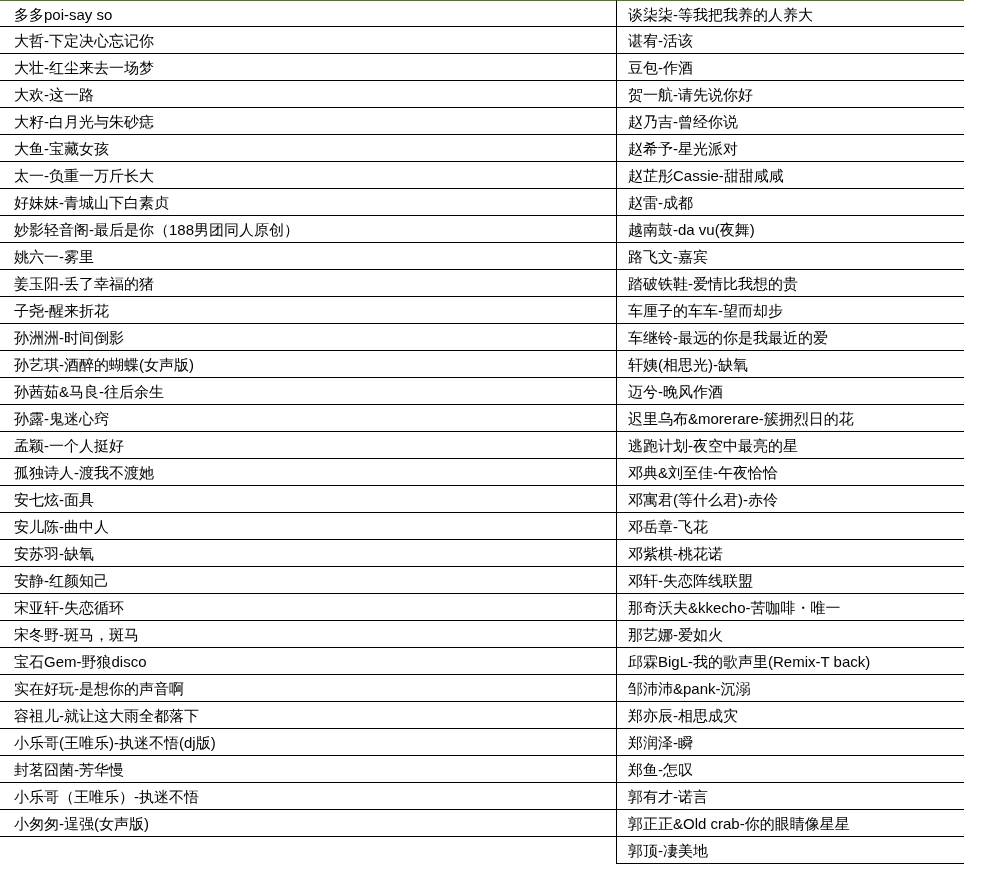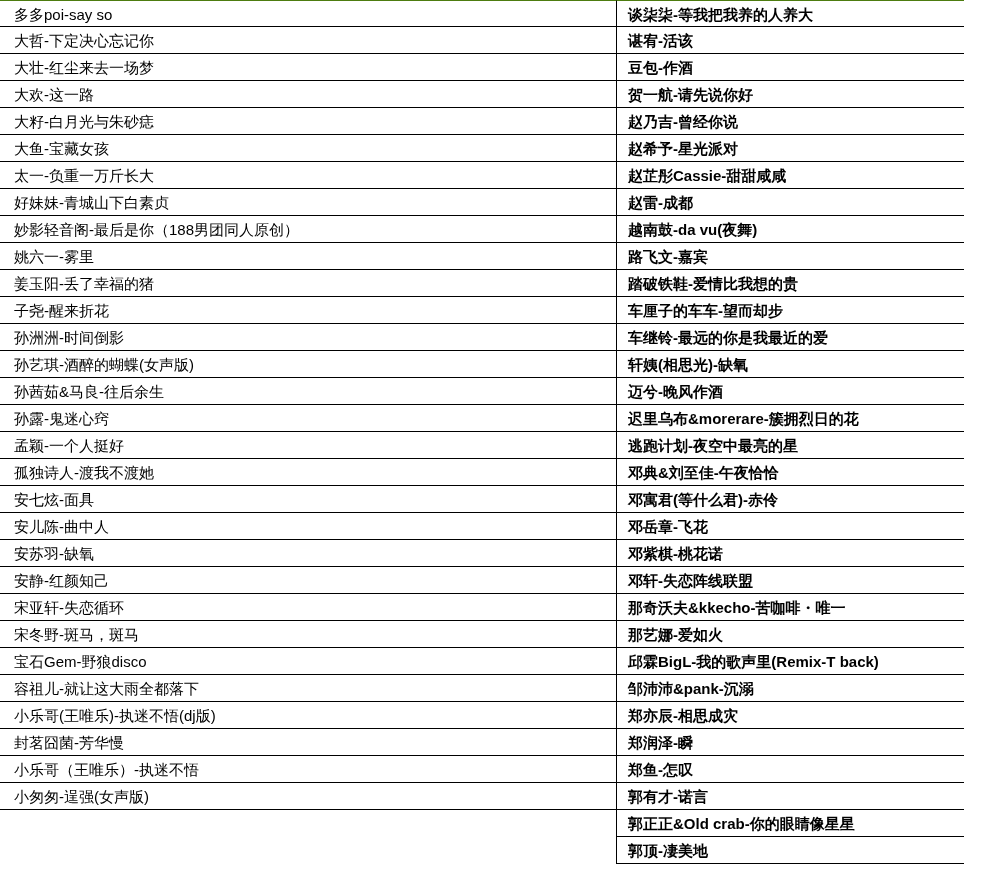--- a/index.html
+++ b/index.html
@@ -21,21 +21,20 @@
   }
   .col {
     display: flex;
     flex-direction: column;
   }
   .col-left {
     width: 616px;
   }
   .col-right {
     width: 348px;
-    font-weight: bold;
   }
   .cell {
     height: 27px;
     line-height: 27px;
     box-sizing: border-box;
     border-bottom: 1px solid #000000;
     font-size: 15px;
     white-space: nowrap;
     overflow: hidden;
     padding-left: 14px;
@@ -71,20 +70,21 @@
     <div class="cell">孙露-鬼迷心窍</div>
     <div class="cell">孟颖-一个人挺好</div>
     <div class="cell">孤独诗人-渡我不渡她</div>
     <div class="cell">安七炫-面具</div>
     <div class="cell">安儿陈-曲中人</div>
     <div class="cell">安苏羽-缺氧</div>
     <div class="cell">安静-红颜知己</div>
     <div class="cell">宋亚轩-失恋循环</div>
     <div class="cell">宋冬野-斑马，斑马</div>
     <div class="cell">宝石Gem-野狼disco</div>
+    <div class="cell">实在好玩-是想你的声音啊</div>
     <div class="cell">容祖儿-就让这大雨全都落下</div>
     <div class="cell">小乐哥(王唯乐)-执迷不悟(dj版)</div>
     <div class="cell">封茗囧菌-芳华慢</div>
     <div class="cell">小乐哥（王唯乐）-执迷不悟</div>
     <div class="cell">小匆匆-逞强(女声版)</div>
   </div>
   <div class="col col-right">
     <div class="cell">谈柒柒-等我把我养的人养大</div>
     <div class="cell">谌宥-活该</div>
     <div class="cell">豆包-作酒</div>

